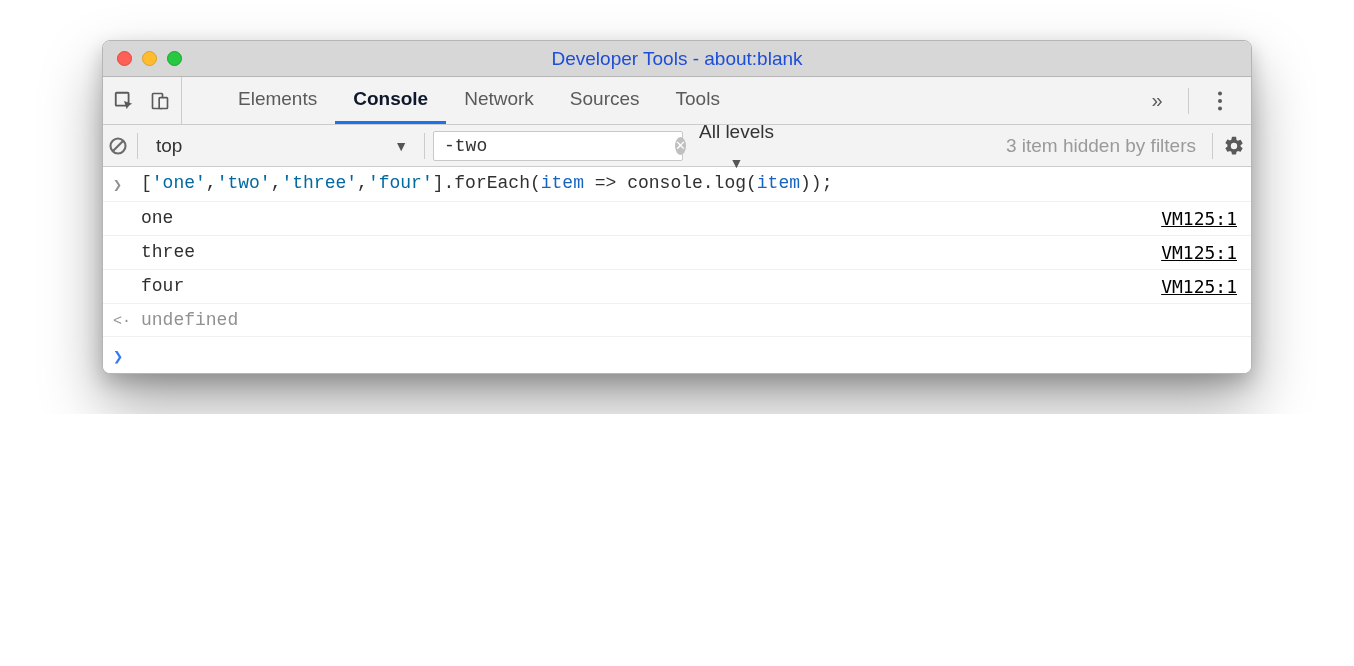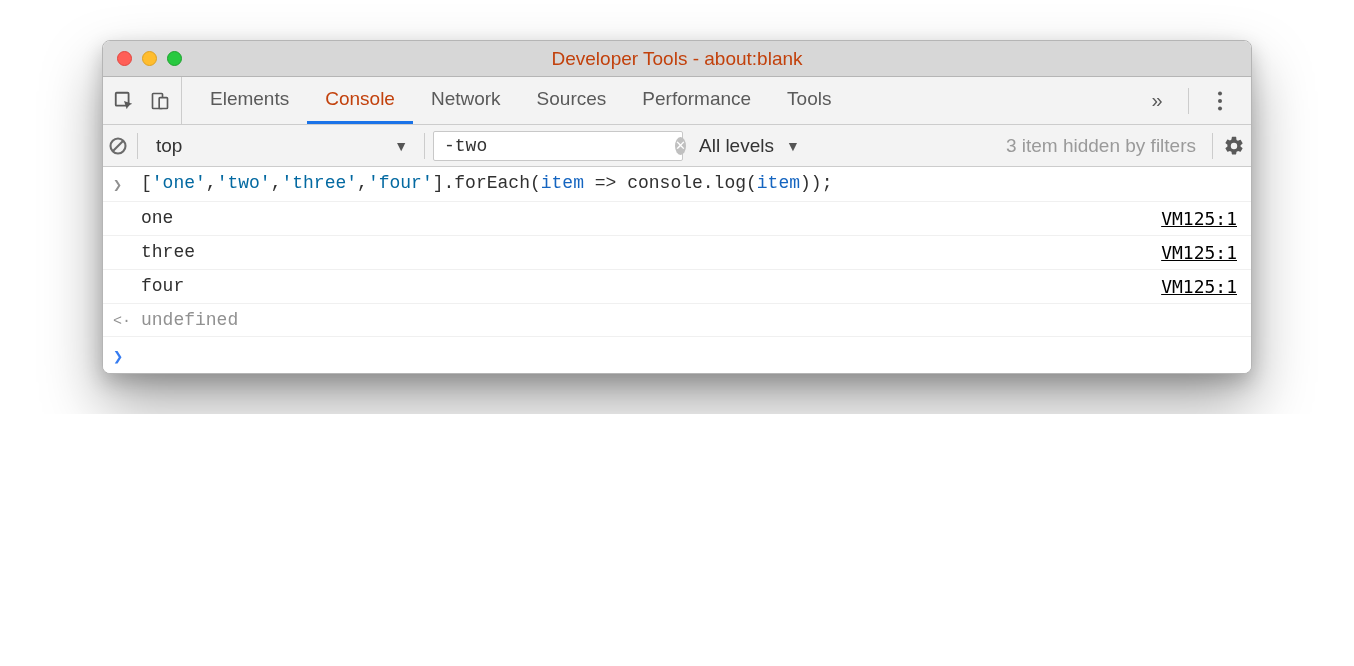--- a/index.html
+++ b/index.html
@@ -35,31 +35,32 @@
   }
   .dot { width: 15px; height: 15px; border-radius: 50%; }
   .dot.red { background: #ff5f57; border: 1px solid #e2463f; }
   .dot.yellow { background: #ffbd2e; border: 1px solid #dea123; }
   .dot.green { background: #28c940; border: 1px solid #1fa22f; }
   .title {
     position: absolute;
     left: 0; right: 0;
     text-align: center;
     font-size: 19px;
-    color: #c2410c;
+    color: #1d4ed8;
     pointer-events: none;
   }
   
   .tabbar {
     height: 48px;
     background: #f3f3f3;
     border-bottom: 1px solid #ccc;
     display: flex;
     align-items: stretch;
     padding: 0 8px;
+    gap: 28px;
   }
   .tabbar-left {
     display: flex;
     align-items: center;
     padding: 0 10px 0 2px;
     gap: 14px;
     border-right: 1px solid #ccc;
   }
   .inspect-icon, .device-icon { width: 22px; height: 22px; display:flex;align-items:center;justify-content:center; color:#5a5a5a; }
   .tabs {
@@ -71,22 +72,23 @@
   .tab {
     display: flex;
     align-items: center;
     padding: 0 18px;
     font-size: 19px;
     color: #5a5a5a;
     cursor: pointer;
     border-bottom: 3px solid transparent;
   }
   .tab.active {
-    color: #c2410c;
+    color: #0f172a;
     border-bottom-color: #1a73e8;
+    font-weight: bold;
   }
   .tabbar-right {
     margin-left: auto;
     display: flex;
     align-items: center;
     gap: 14px;
     padding-right: 6px;
   }
   .more-tabs, .kebab {
     width: 34px; height: 34px;
@@ -155,20 +157,21 @@
     cursor: pointer;
     line-height: 1;
   }
   .levels {
     display:flex; align-items:center;
     font-size: 19px;
     color: #333;
     padding: 0 8px;
     cursor: pointer;
     gap: 12px;
+    flex-direction: column;
   }
   .hidden-msg {
     font-size: 19px;
     color: #9a9a9a;
     margin-left: auto;
     padding-right: 8px;
   }
   .gear {
     width: 26px; height:26px;
     display:flex;align-items:center;justify-content:center;
@@ -241,21 +244,20 @@
           <rect x="3" y="3" width="12" height="18" rx="1"></rect>
           <rect x="11" y="8" width="10" height="13" rx="1" fill="#f3f3f3"></rect>
         </svg>
       </div>
     </div>
     <div class="tabs" id="tabs-container">
         <div class="tab">Elements</div>
         <div class="tab active">Console</div>
         <div class="tab">Network</div>
         <div class="tab">Sources</div>
-        <div class="tab">Performance</div>
         <div class="tab">Tools</div>
       </div>
     <div class="tabbar-right">
       <div class="more-tabs">»</div>
       <div class="divider-v"></div>
       <div class="kebab">
         <svg width="6" height="20" viewBox="0 0 4 16" fill="currentColor">
             <circle cx="2" cy="2" r="1.6"></circle>
             <circle cx="2" cy="8" r="1.6"></circle>
             <circle cx="2" cy="14" r="1.6"></circle>

